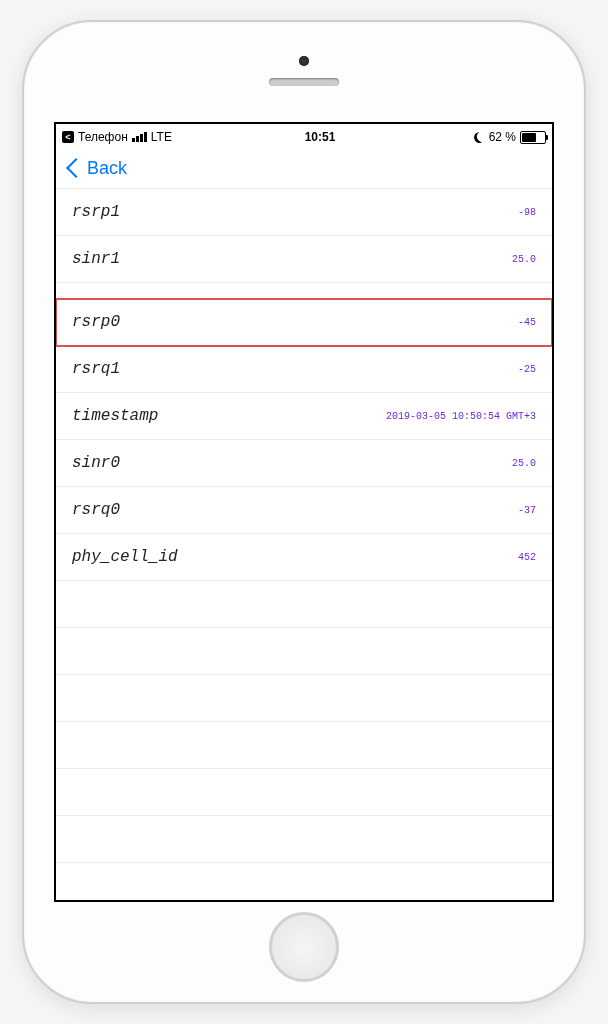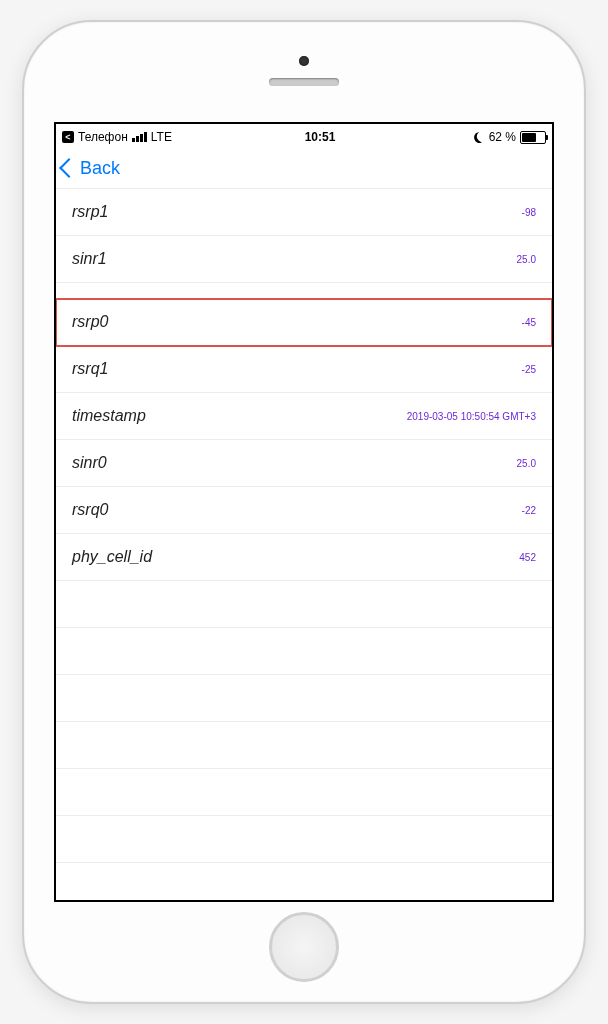--- a/index.html
+++ b/index.html
@@ -40,26 +40,26 @@
   .signal span:nth-child(1){height:4px;}
   .signal span:nth-child(2){height:6px;}
   .signal span:nth-child(3){height:8px;}
   .signal span:nth-child(4){height:10px;}
   .moon{width:11px;height:11px;border-radius:50%;box-shadow:inset 3px 0 0 0 #000;transform:rotate(-20deg);}
   .battery{position:relative;width:24px;height:11px;border:1px solid #000;border-radius:2px;}
   .battery::after{content:"";position:absolute;right:-3px;top:3px;width:2px;height:5px;background:#000;border-radius:0 1px 1px 0;}
   .battery-fill{position:absolute;left:1px;top:1px;bottom:1px;width:60%;background:#000;border-radius:1px;}
 
   
-  .nav-bar{height:40px;display:flex;align-items:center;padding:0 6px;border-bottom:1px solid #ececec;}
+  .nav-bar{height:40px;display:flex;align-items:center;padding:0 13px;border-bottom:1px solid #ececec;}
   .back-btn{display:flex;align-items:center;color:#007aff;font-size:18px;cursor:pointer;}
   .chevron-left{width:12px;height:12px;border-left:2.5px solid #007aff;border-bottom:2.5px solid #007aff;transform:rotate(45deg);margin-right:4px;}
 
   
-  .list{flex:1;overflow:hidden;}
+  .list{flex:1;overflow:hidden;font-family:Liberation Mono, monospace;}
   .row{
     display:flex;justify-content:space-between;align-items:center;
     height:46px;padding:0 16px;border-bottom:1px solid #ececec;
     font-size:16px;
   }
   .row .label{font-style:italic;color:#222;}
   .row .value{color:#6d28d9;font-size:10px;}
   .row.highlight{outline:2px solid #d9534f;outline-offset:-1px;border-bottom-color:#d9534f;margin-top:16px;}
   .empty-row{height:46px;border-bottom:1px solid #ececec;}
 </style>
@@ -123,21 +123,21 @@
         <div class="row">
           <span class="label">timestamp</span>
           <span class="value">2019-03-05 10:50:54 GMT+3</span>
         </div>
         <div class="row">
           <span class="label">sinr0</span>
           <span class="value">25.0</span>
         </div>
         <div class="row">
           <span class="label">rsrq0</span>
-          <span class="value">-22</span>
+          <span class="value">-37</span>
         </div>
         <div class="row">
           <span class="label">phy_cell_id</span>
           <span class="value">452</span>
         </div>
         <div class="empty-row"></div>
         <div class="empty-row"></div>
         <div class="empty-row"></div>
         <div class="empty-row"></div>
         <div class="empty-row"></div>

